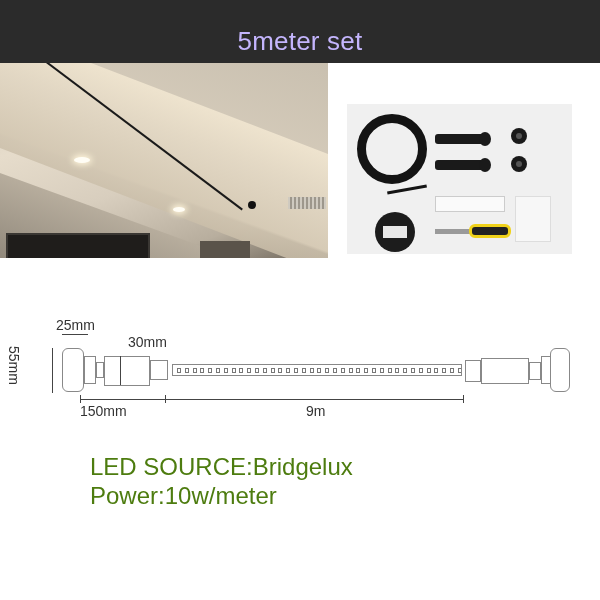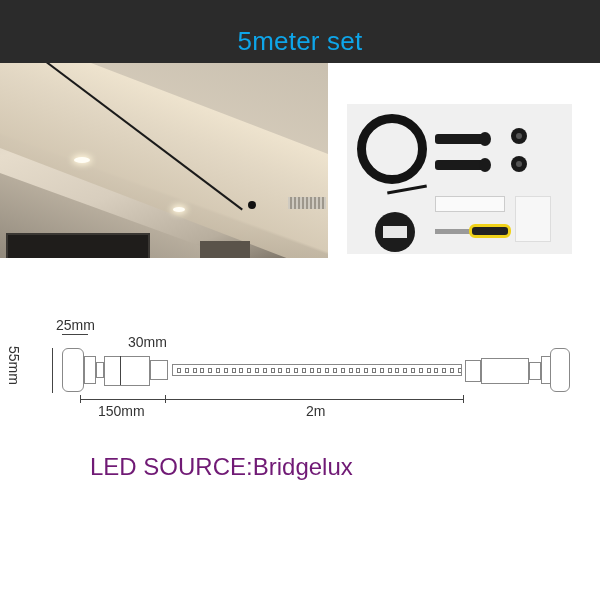--- a/index.html
+++ b/index.html
@@ -1,18 +1,18 @@
 <!DOCTYPE html>
 <html><head>
 <meta charset="utf-8">
 <style>
   html, body { margin:0; padding:0; }
   body { width:600px; height:600px; background:#ffffff; position:relative; overflow:hidden; font-family:"Liberation Sans", sans-serif; }
   .header { position:absolute; left:0; top:0; width:600px; height:63px; background:#2b2b2b; display:flex; align-items:center; justify-content:center; }
-  .header-title { color:#0ea5e9; font-size:26px; letter-spacing:0.2px; margin-top:20px; }
+  .header-title { color:#c4b5fd; font-size:26px; letter-spacing:0.2px; margin-top:20px; }
 
   .photo-room { position:absolute; left:0; top:63px; width:328px; height:195px; overflow:hidden;
     background:linear-gradient(160deg,#cfc6b6 0%,#e6dccb 30%,#d8cebe 55%,#b8ae9e 80%,#6d655a 100%); }
   .ceiling { position:absolute; left:0; top:0; width:100%; height:100%;
     background:linear-gradient(200deg, #c9c0b0 0%, #d6ccbb 40%, #ece1cc 60%, rgba(0,0,0,0) 61%); }
   .soffit { position:absolute; left:-20px; top:38px; width:420px; height:120px; transform:skewY(21deg);
     background:linear-gradient(180deg,#f3e8d2 0%,#e2d7c3 40%,#cbbfaa 100%); opacity:0.85; }
   .track { position:absolute; left:46px; top:0; width:2px; height:245px; background:#1a1a1a; transform-origin:top left; transform:rotate(-53deg); }
   .track-end { position:absolute; left:248px; top:138px; width:8px; height:8px; border-radius:50%; background:#111; }
   .downlight { position:absolute; width:16px; height:6px; border-radius:50%; background:#fffdf5; box-shadow:0 0 6px 2px #fff6dc; }
@@ -36,21 +36,21 @@
   .bag { position:absolute; left:168px; top:92px; width:34px; height:44px; background:#f7f7f7; border:1px solid #ddd; }
 
   .diagram { position:absolute; left:0; top:300px; width:600px; height:130px; }
   .dim-text { position:absolute; color:#333; font-size:14px; }
   .line { position:absolute; background:#444; }
   .shape { position:absolute; border:1px solid #888; background:#fff; box-sizing:border-box; }
   .strip { position:absolute; left:172px; top:64px; width:290px; height:12px; border:1px solid #888; box-sizing:border-box; background:#fff;
     display:flex; align-items:center; padding-left:4px; gap:3.8px; overflow:hidden; }
   .strip span { display:block; width:4px; height:5px; border:1px solid #777; box-sizing:border-box; flex:0 0 auto; }
 
-  .specs { position:absolute; left:90px; top:452px; font-size:24px; line-height:29px; color:#701a75; }
+  .specs { position:absolute; left:90px; top:452px; font-size:24px; line-height:29px; color:#4d7c0f; }
 </style>
 </head>
 <body>
 
 <div class="header">
   <span class="header-title">5meter set</span>
 </div>
 
 <div class="photo-room">
   <div class="ceiling"></div>
@@ -137,19 +137,20 @@
   <div class="shape" style="left:465px;top:60px;width:16px;height:22px;"></div>
   <div class="shape" style="left:481px;top:58px;width:48px;height:26px;"></div>
   <div class="shape" style="left:529px;top:62px;width:12px;height:18px;"></div>
   <div class="shape" style="left:541px;top:56px;width:10px;height:28px;"></div>
   <div class="shape" style="left:550px;top:48px;width:20px;height:44px;border-radius:6px;"></div>
 
   <div class="line" style="left:80px;top:99px;width:384px;height:1px;"></div>
   <div class="line" style="left:80px;top:95px;width:1px;height:8px;"></div>
   <div class="line" style="left:165px;top:95px;width:1px;height:8px;"></div>
   <div class="line" style="left:463px;top:95px;width:1px;height:8px;"></div>
-  <span class="dim-text" style="left:98px;top:103px;">150mm</span>
-  <span class="dim-text" style="left:306px;top:103px;">2m</span>
+  <span class="dim-text" style="left:80px;top:103px;">150mm</span>
+  <span class="dim-text" style="left:306px;top:103px;">9m</span>
 </div>
 
 <div class="specs">
   <div>LED SOURCE:Bridgelux</div>
+  <div>Power:10w/meter</div>
 </div>
 
 </body></html>

